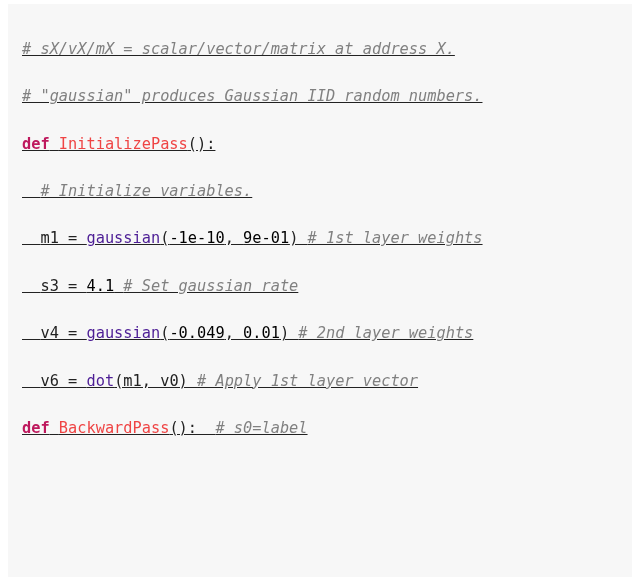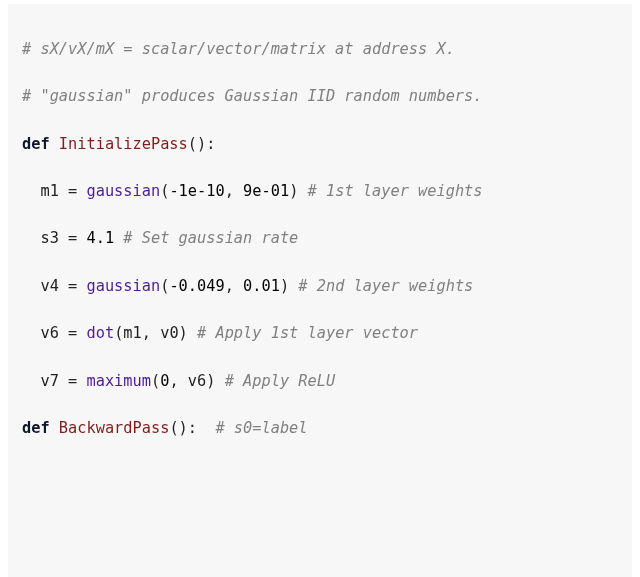--- a/index.html
+++ b/index.html
@@ -15,40 +15,40 @@
     box-sizing: border-box;
     margin: 4px 8px 0 8px;
     padding: 10px 8px 10px 14px;
     background: #f7f7f7;
     border: 0;
     line-height: 1.55;
     font-size: 15.3px;
     white-space: pre;
     color: #222;
   }
-  .tok-def  { color: #0f172a; font-weight: bold; }
-  .tok-fn   { color: #7f1d1d; }
+  .tok-def  { color: #be185d; font-weight: bold; }
+  .tok-fn   { color: #ef4444; }
   .tok-cmt  { color: #808080; font-style: italic; }
   .tok-num  { color: #000000; }
   .tok-call { color: #4c1d95; }
   .tok-txt  { color: #222; }
-  .line { display: block; }
+  .line { display: block; text-decoration: underline; }
 </style>
 </head>
 <body>
 
 <div class="code-box">
 <span class="line"><span class="tok-cmt"># sX/vX/mX = scalar/vector/matrix at address X.</span></span>
 <span class="line"><span class="tok-cmt"># "gaussian" produces Gaussian IID random numbers.</span></span>
 <span class="line"><span class="tok-def">def</span> <span class="tok-fn">InitializePass</span><span class="tok-txt">():</span></span>
+<span class="line">  <span class="tok-cmt"># Initialize variables.</span></span>
 <span class="line">  <span class="tok-txt">m1 = </span><span class="tok-call">gaussian</span><span class="tok-txt">(</span><span class="tok-num">-1e-10</span><span class="tok-txt">, </span><span class="tok-num">9e-01</span><span class="tok-txt">) </span><span class="tok-cmt"># 1st layer weights</span></span>
 <span class="line">  <span class="tok-txt">s3 = </span><span class="tok-num">4.1</span><span class="tok-txt"> </span><span class="tok-cmt"># Set gaussian rate</span></span>
 <span class="line">  <span class="tok-txt">v4 = </span><span class="tok-call">gaussian</span><span class="tok-txt">(</span><span class="tok-num">-0.049</span><span class="tok-txt">, </span><span class="tok-num">0.01</span><span class="tok-txt">) </span><span class="tok-cmt"># 2nd layer weights</span></span>
 <span class="line">  <span class="tok-txt">v6 = </span><span class="tok-call">dot</span><span class="tok-txt">(m1, v0) </span><span class="tok-cmt"># Apply 1st layer vector</span></span>
-<span class="line">  <span class="tok-txt">v7 = </span><span class="tok-call">maximum</span><span class="tok-txt">(</span><span class="tok-num">0</span><span class="tok-txt">, v6) </span><span class="tok-cmt"># Apply ReLU</span></span>
 <span class="line"><span class="tok-def">def</span> <span class="tok-fn">BackwardPass</span><span class="tok-txt">():  </span><span class="tok-cmt"># s0=label</span></span>
 
 
 
 
 
 
 
 
 </div>

